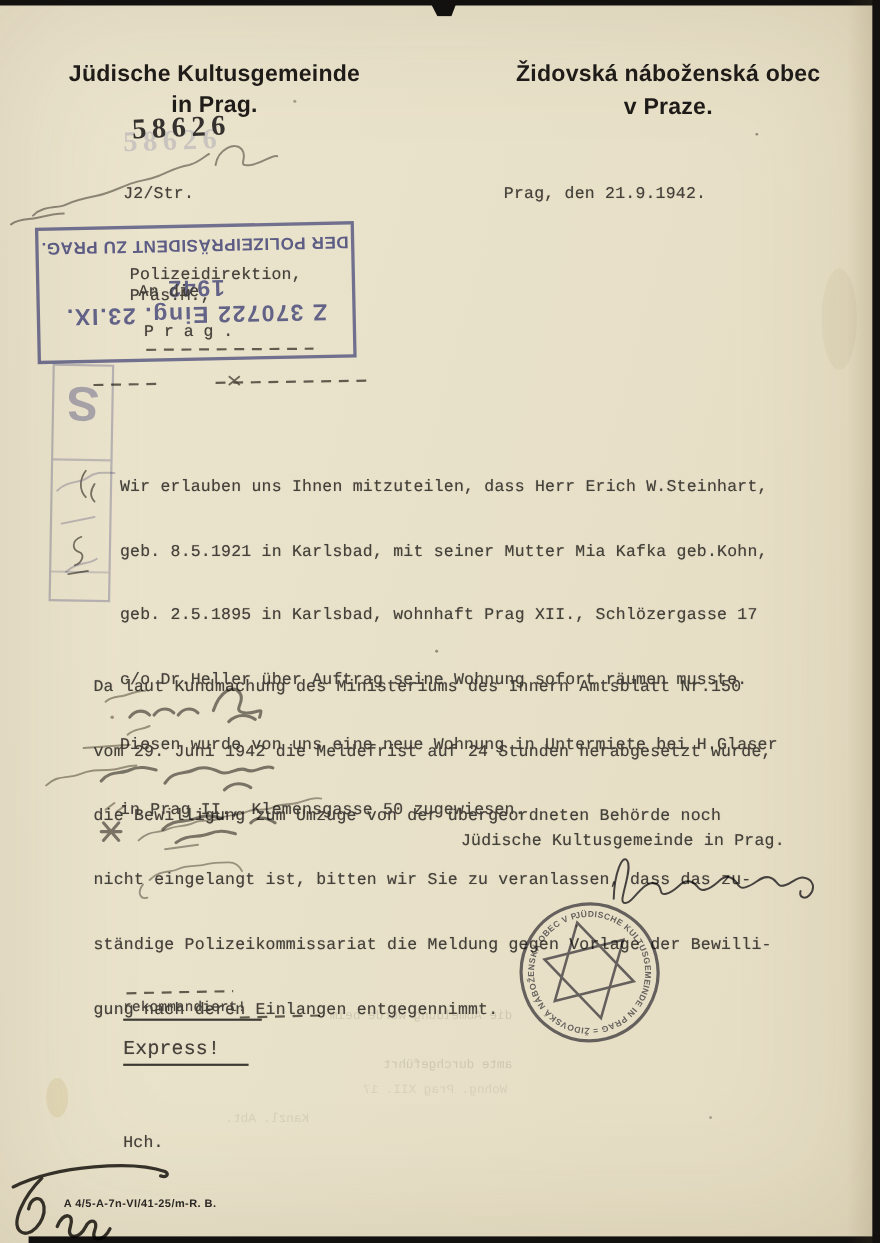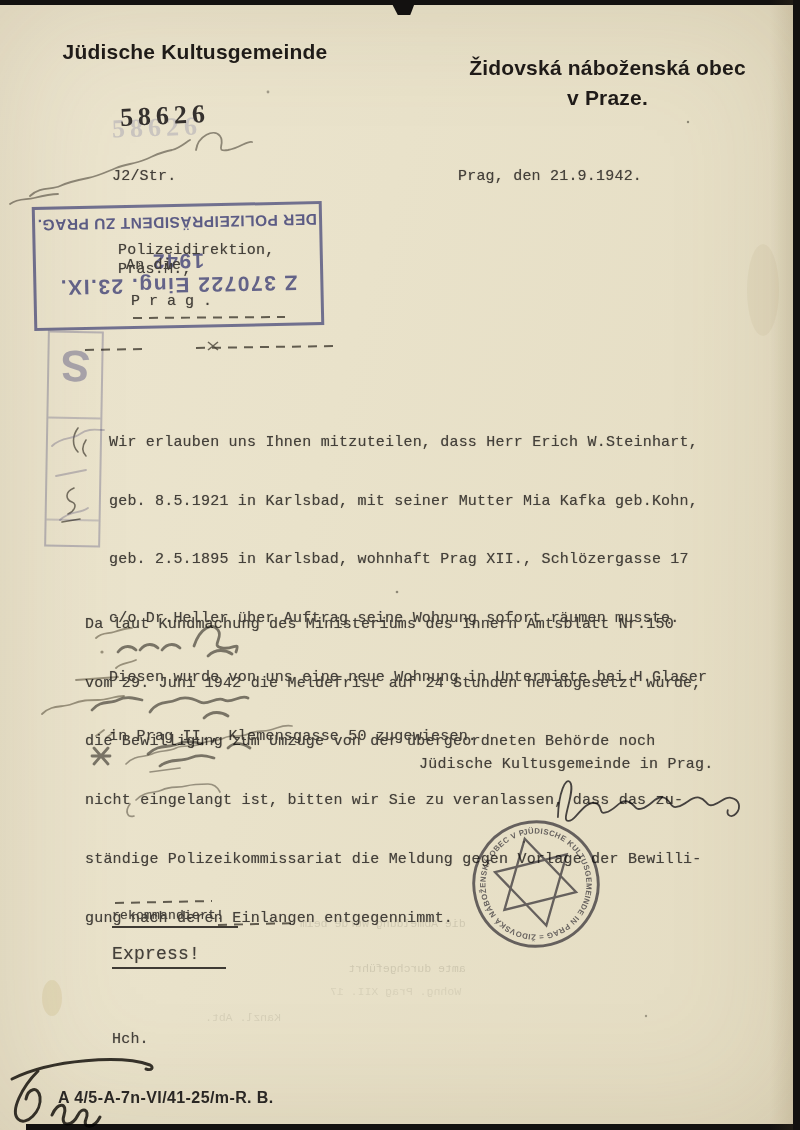--- a/index.html
+++ b/index.html
@@ -21,35 +21,36 @@
         font-size:26px;letter-spacing:5px;color:#35312e;}
   .para div{line-height:28.7px;}
   .subject{border-bottom:1.6px solid #46423b;padding:0 8px 4px 0;}
   .uline{border-bottom:2px solid #3e3a34;display:inline-block;}
   .mirror{transform:scaleX(-1);filter:blur(.6px);opacity:.20;color:#6f6a58;
         font-family:"Liberation Mono",monospace;font-size:11.5px;line-height:15px;
         white-space:pre;}
   .marginbox{border:2px solid rgba(95,95,160,.35);mix-blend-mode:multiply;}
   .mletter{font-weight:700;font-size:44px;color:rgba(95,95,160,.45);
         transform:rotate(183deg);text-align:center;}
-  .smallprint{font-weight:700;font-size:16px;letter-spacing:.4px;color:#2a2724;}
+  .smallprint{font-weight:700;font-size:10px;letter-spacing:.4px;color:#2a2724;}
   svg{display:block;}
 </style>
 </head>
 <body>
 
 <div id="scan">
 
   <div class="abs edge" style="left:0;top:0;width:800px;height:5px;"></div>
   <div class="abs edge" style="left:390px;top:0;width:26px;height:15px;clip-path:polygon(0 0,100% 0,78% 100%,30% 100%);"></div>
   <div class="abs edge" style="left:793px;top:0;width:7px;height:1130px;"></div>
   <div class="abs edge" style="left:26px;top:1124px;width:774px;height:6px;"></div>
   <div class="abs" style="left:770px;top:0;width:23px;height:1130px;background:linear-gradient(90deg,transparent,rgba(120,100,60,.14));"></div>
 
-  <div class="abs head" style="left:60px;top:40px;width:270px;">Jüdische Kultusgemeinde</div>
+  <div class="abs head" style="left:60px;top:56px;width:270px;">Jüdische Kultusgemeinde</div>
+  <div class="abs head" style="left:60px;top:84px;width:270px;">in Prag.</div>
   <div class="abs head" style="left:460px;top:56px;width:295px;">Židovská náboženská obec</div>
   <div class="abs head" style="left:460px;top:86px;width:295px;">v Praze.</div>
 
   <div class="abs regnum" style="left:112px;top:113px;color:rgba(105,105,150,.25);transform:rotate(-2deg);">58626</div>
   <div class="abs regnum" style="left:120px;top:101px;transform:rotate(-2.5deg);">58626</div>
 
   <div class="abs mono" style="left:112px;top:169px;">J2/Str.</div>
   <div class="abs mono" style="left:458px;top:169px;">Prag, den 21.9.1942.</div>
 
   <div class="abs stampbox" style="left:33px;top:204px;width:284px;height:118px;transform:rotate(-1.2deg);">

